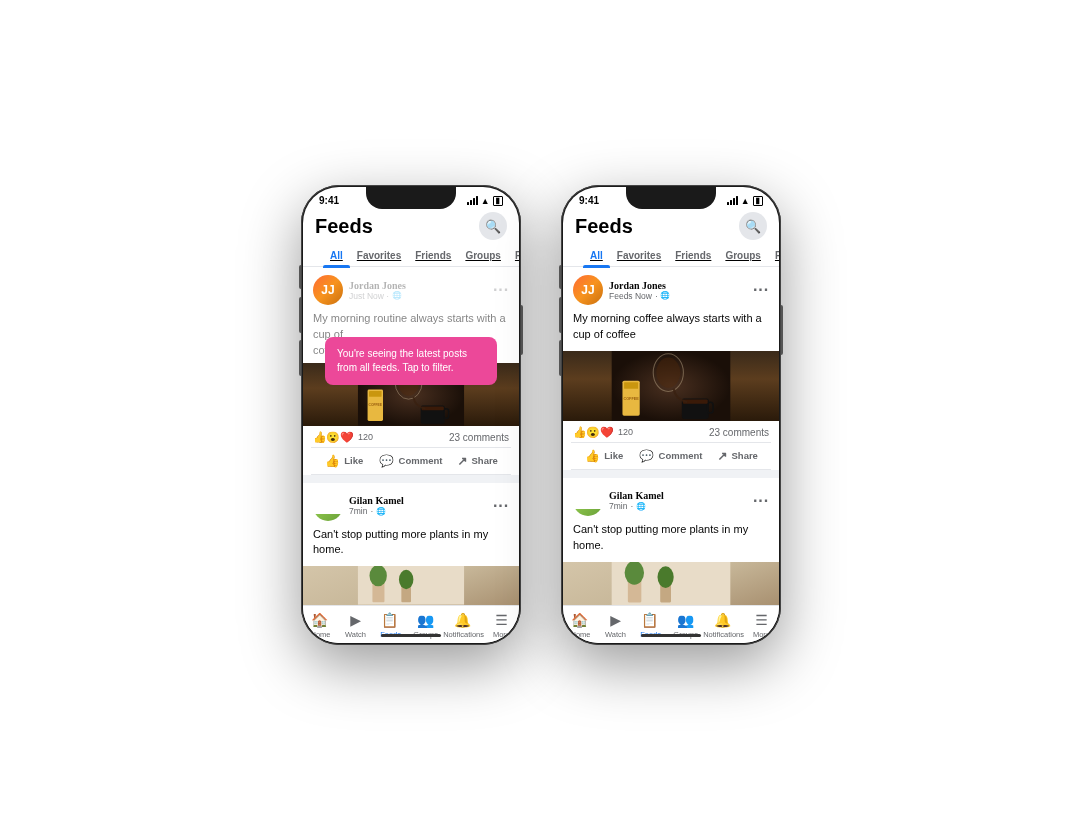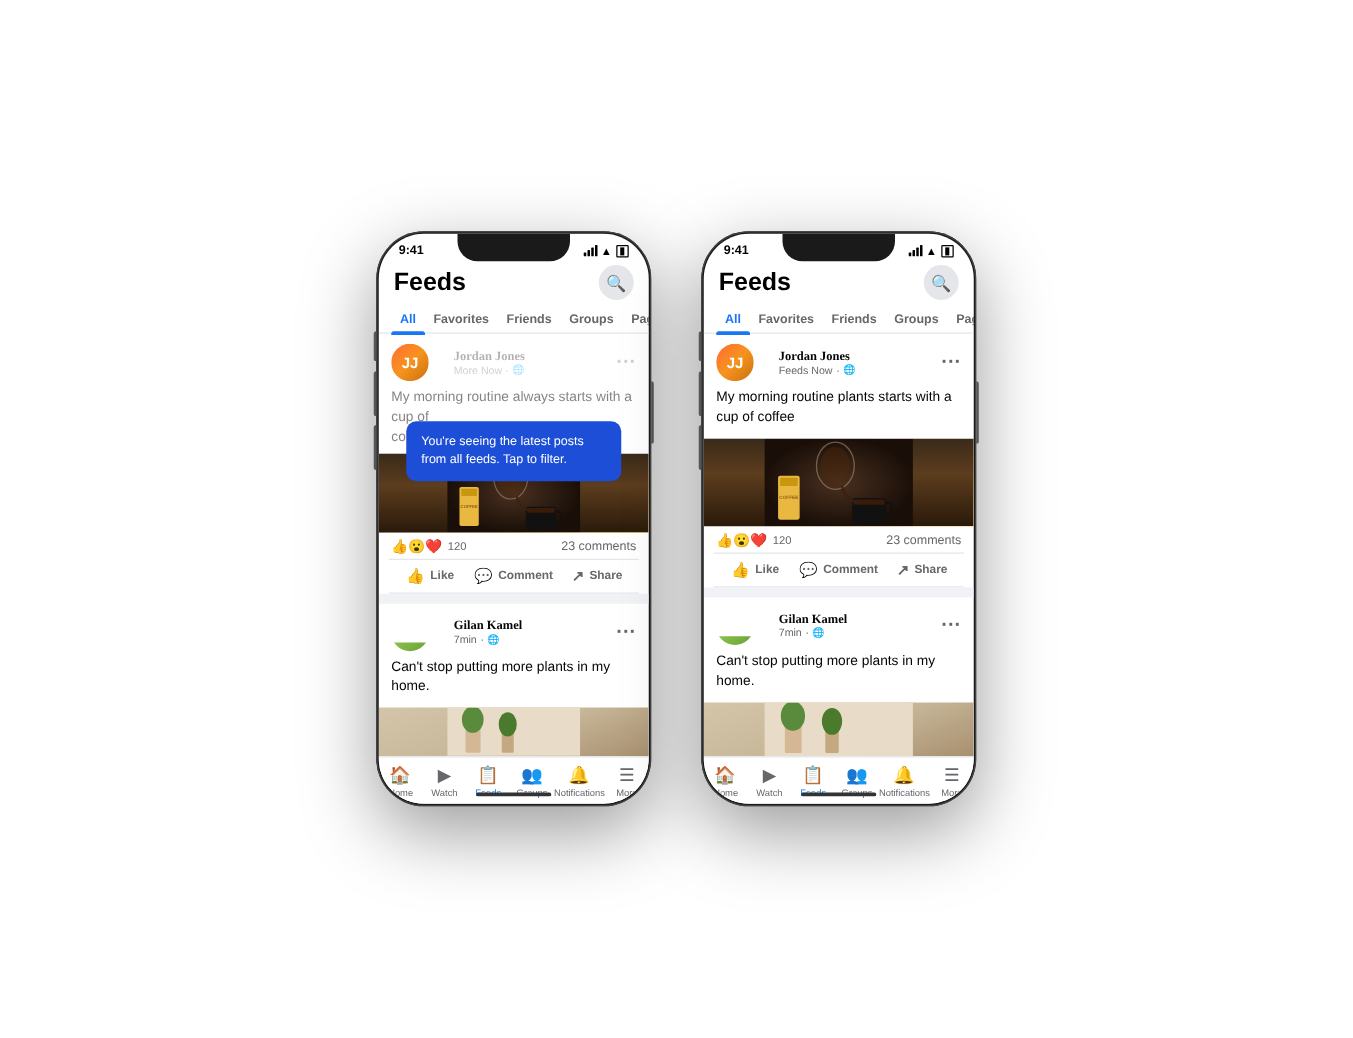--- a/index.html
+++ b/index.html
@@ -88,22 +88,23 @@
       background: #e4e6ea;
       display: flex;
       align-items: center;
       justify-content: center;
       font-size: 13px;
     }
     
     .tabs {
       display: flex;
       border-bottom: 1.5px solid #e4e6ea;
-      padding: 0 10px;
+      padding: 0 20px;
       flex-shrink: 0;
+      text-decoration: underline;
     }
     .tab {
       font-size: 10px;
       font-weight: 600;
       color: #65676b;
       padding: 6px 7px 5px;
       position: relative;
       white-space: nowrap;
     }
     .tab.active {
@@ -128,35 +129,35 @@
     }
     
     .tooltip-overlay {
       position: absolute;
       top: 70px;
       left: 22px;
       right: 22px;
       z-index: 5;
     }
     .tooltip-bubble {
-      background: #1d4ed8;
+      background: #ec4899;
       border-radius: 8px;
       padding: 10px 12px;
       font-size: 10px;
       color: white;
       line-height: 1.4;
       position: relative;
     }
     .post-header {
       display: flex;
       align-items: center;
       padding: 8px 10px 4px;
       justify-content: space-between;
     }
-    .post-author-info { display: flex; align-items: center; gap: 20px; }
+    .post-author-info { display: flex; align-items: center; gap: 6px; }
     .avatar {
       width: 30px;
       height: 30px;
       border-radius: 50%;
       overflow: hidden;
       flex-shrink: 0;
     }
     .avatar-jordan {
       background: linear-gradient(135deg, #ff6b35, #f7931e, #c9700f);
       width: 100%;
@@ -379,21 +380,21 @@
         <div class="feed-content" style="position:relative;">
 
           <div class="post-header">
             <div class="post-author-info">
               <div class="avatar">
                 <div class="avatar-jordan">JJ</div>
               </div>
               <div>
                 <div class="author-name" style="opacity:0.3">Jordan Jones</div>
                 <div class="post-meta" style="opacity:0.3">
-                    <span>More Now · </span>
+                    <span>Just Now · </span>
                     <span class="globe-icon">🌐</span>
                   </div>
               </div>
             </div>
             <div class="more-btn" style="opacity:0.3">···</div>
           </div>
 
           <div class="post-text-faded">
             My morning routine always starts with a cup of<br>coffee
           </div>
@@ -573,21 +574,21 @@
                   <span>Feeds Now</span>
                   <span> · </span>
                   <span class="globe-icon">🌐</span>
                 </div>
               </div>
             </div>
             <div class="more-btn">···</div>
           </div>
 
           <div class="post-text">
-            My morning routine plants starts with a cup of coffee
+            My morning coffee always starts with a cup of coffee
           </div>
 
           <div class="post-image">
             <div class="coffee-scene">
               <svg width="100%" height="100%" viewBox="0 0 220 130" xmlns="http://www.w3.org/2000/svg">
                 <defs>
                   <radialGradient id="bgR" cx="50%" cy="50%" r="50%">
                     <stop offset="0%" stop-color="#4a3020"></stop>
                     <stop offset="100%" stop-color="#1a0f08"></stop>
                   </radialGradient>

